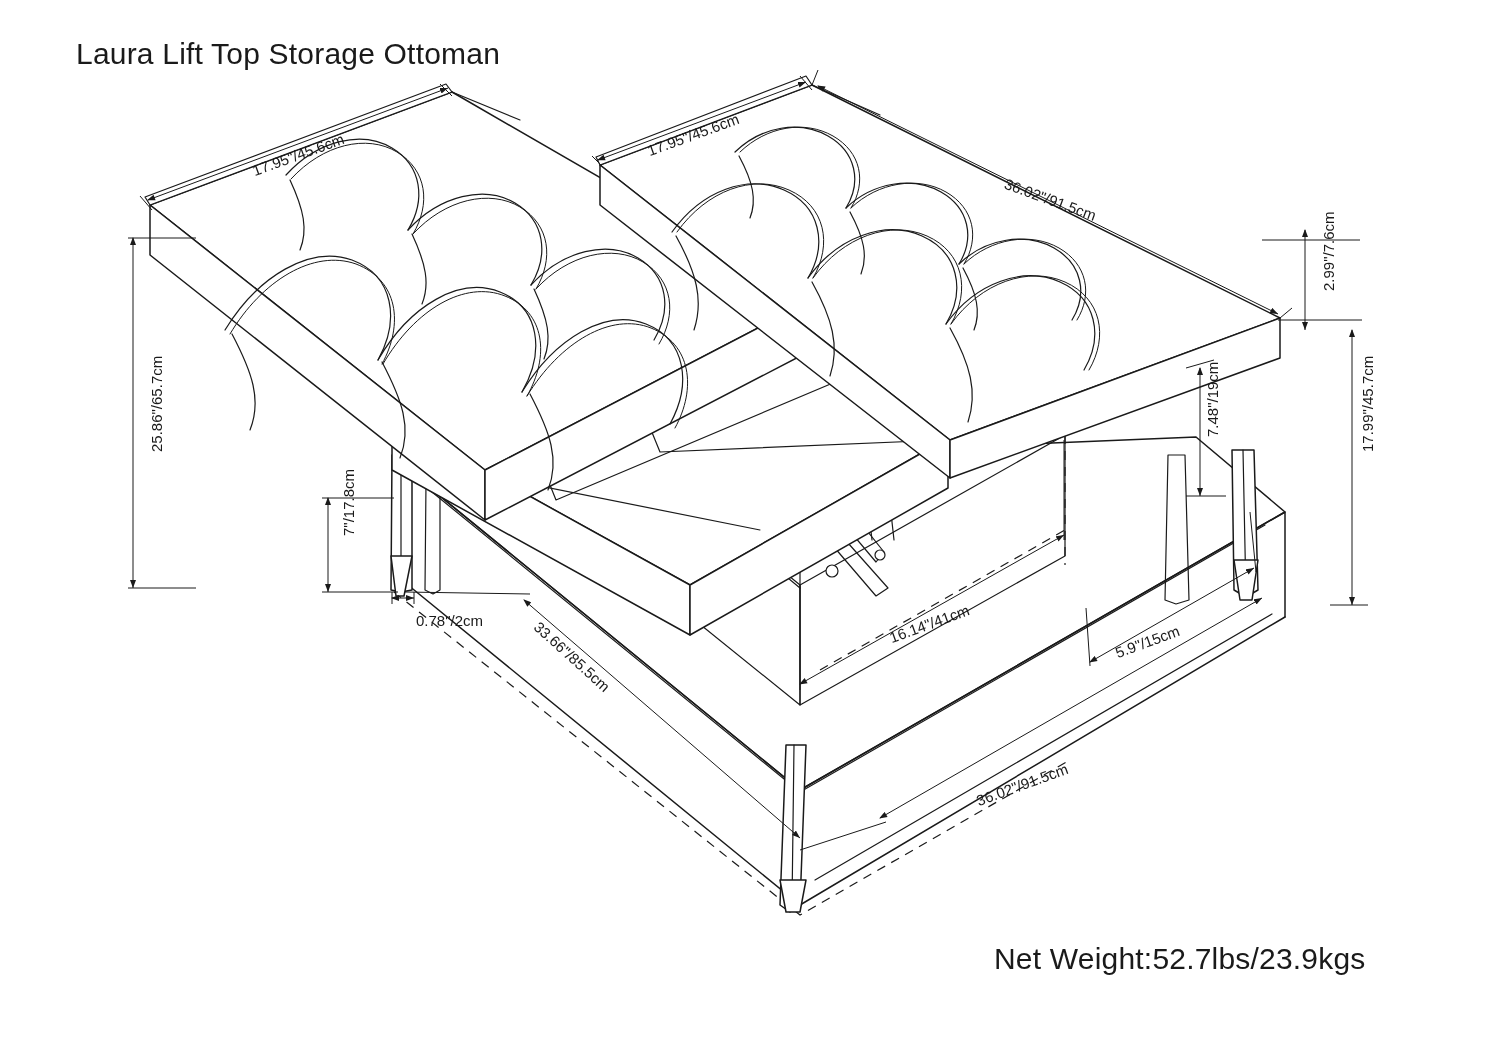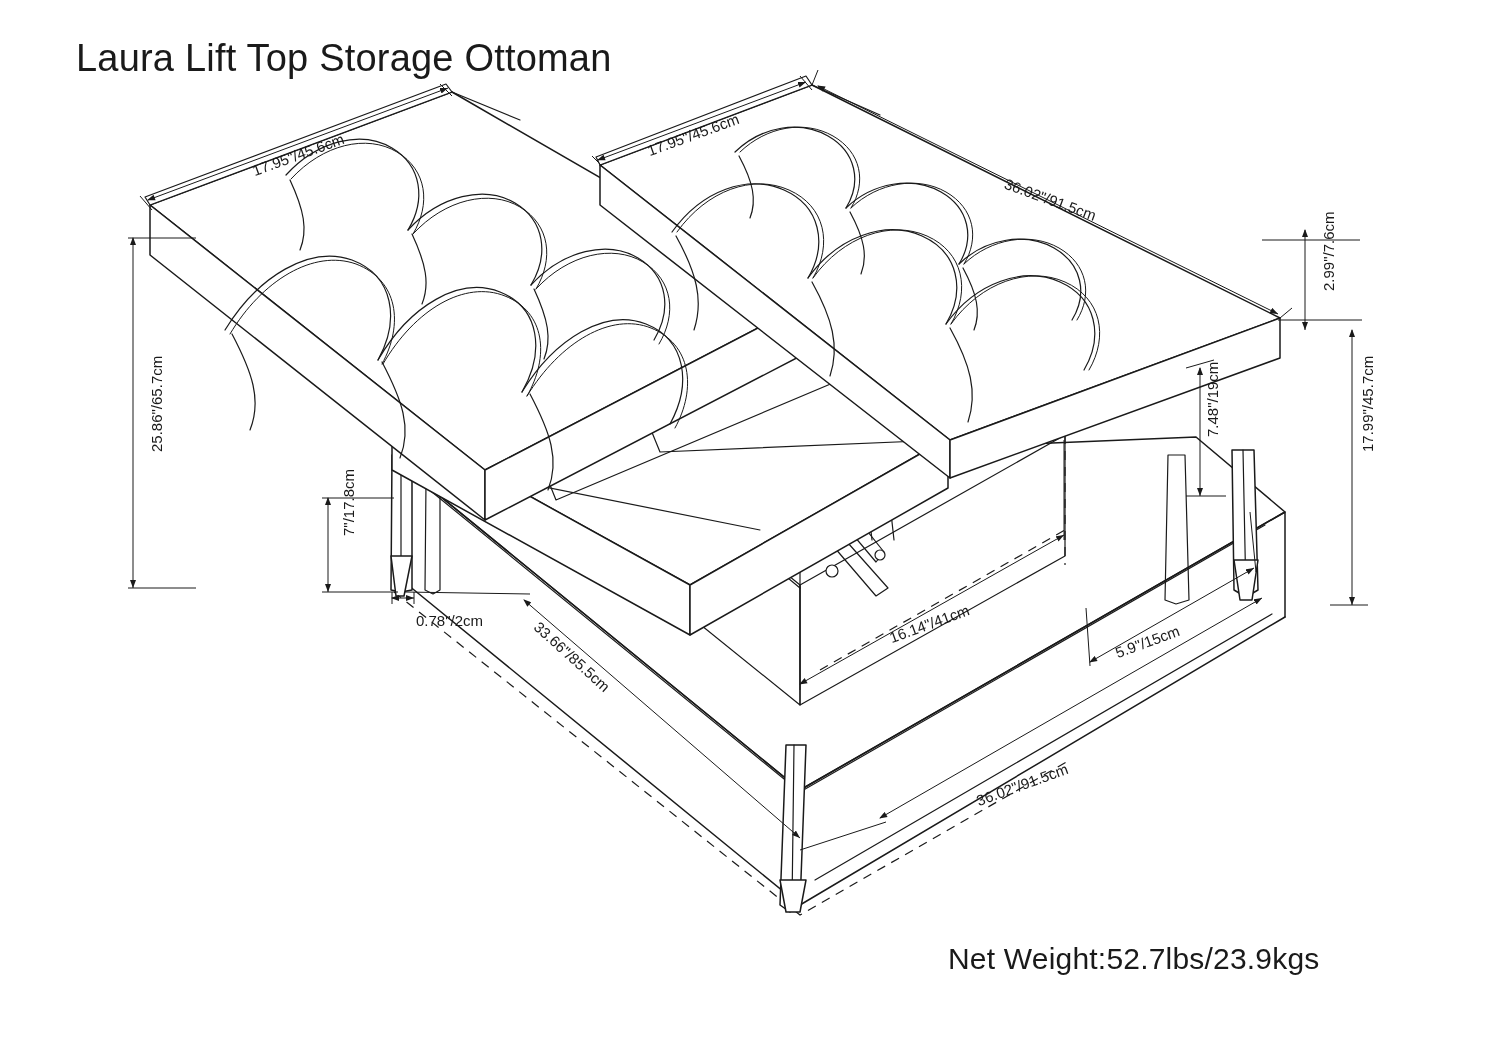--- a/index.html
+++ b/index.html
@@ -24,28 +24,28 @@
     position: absolute;
     left: 0;
     top: 0;
     width: 1500px;
     height: 1061px;
   }
   .title-text {
     position: absolute;
     left: 76px;
     top: 37px;
-    font-size: 38px;
+    font-size: 30px;
     letter-spacing: 0.2px;
     color: #1a1a1a;
     white-space: nowrap;
   }
   .weight-text {
     position: absolute;
-    left: 948px;
+    left: 994px;
     top: 942px;
     font-size: 30px;
     letter-spacing: 0.2px;
     color: #1a1a1a;
     white-space: nowrap;
   }
   .dim-label {
     position: absolute;
     font-size: 15px;
     color: #1a1a1a;

